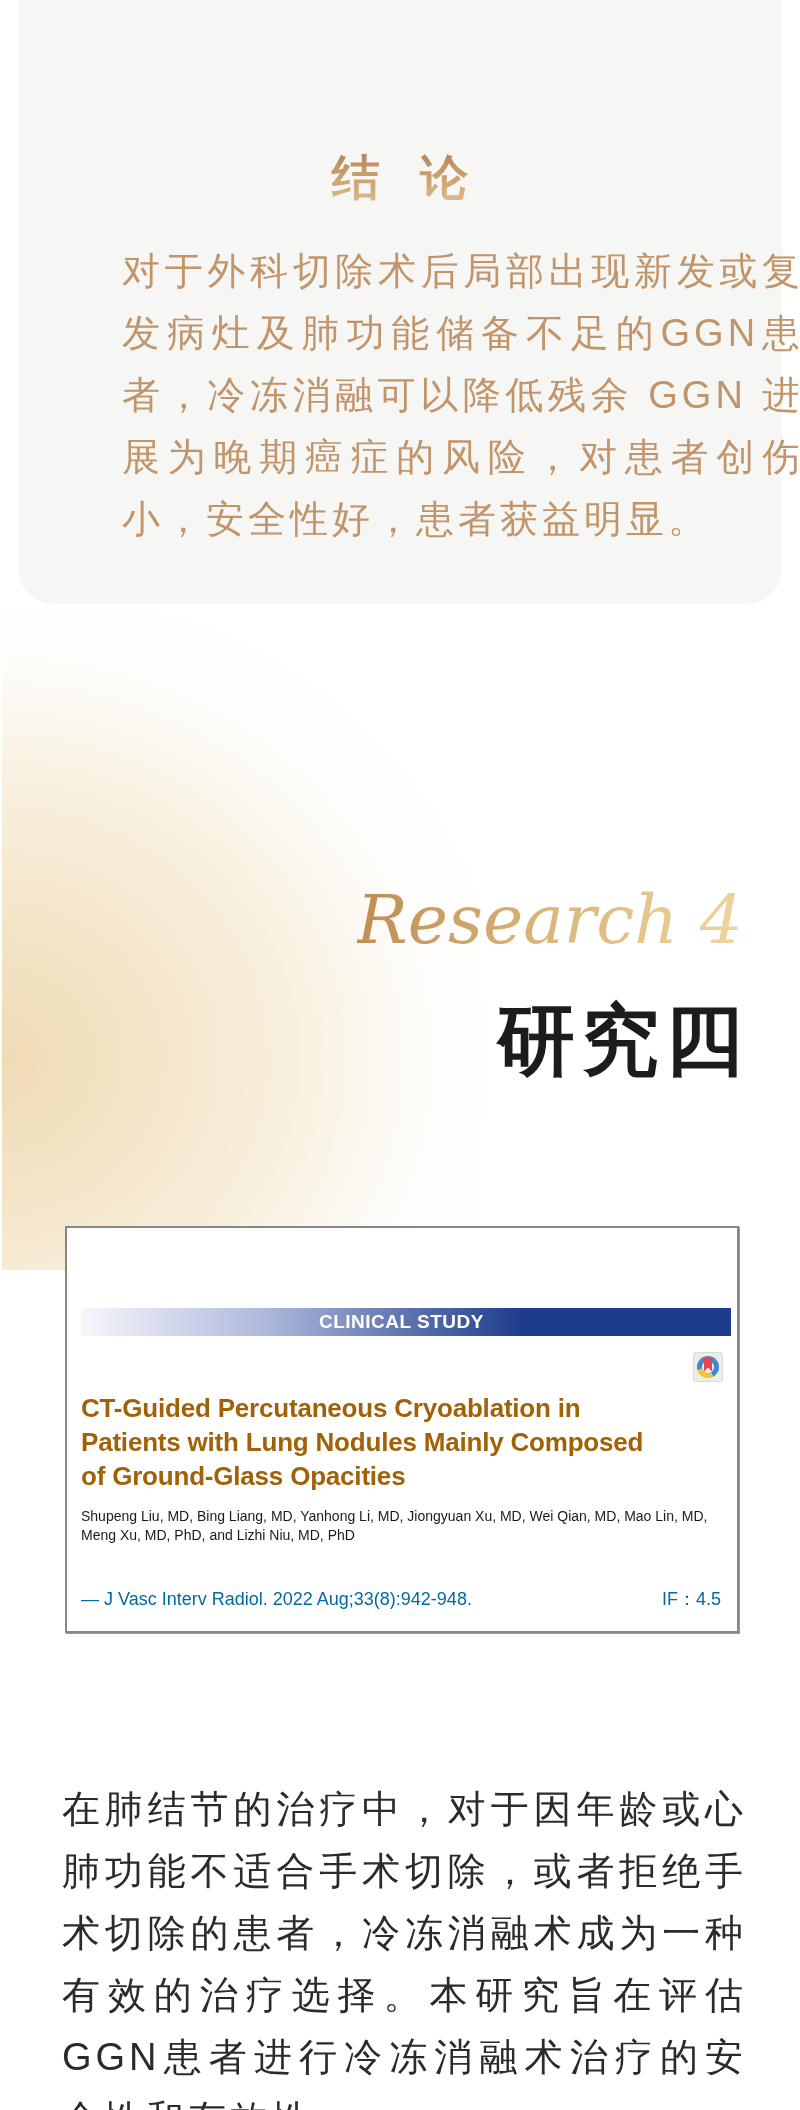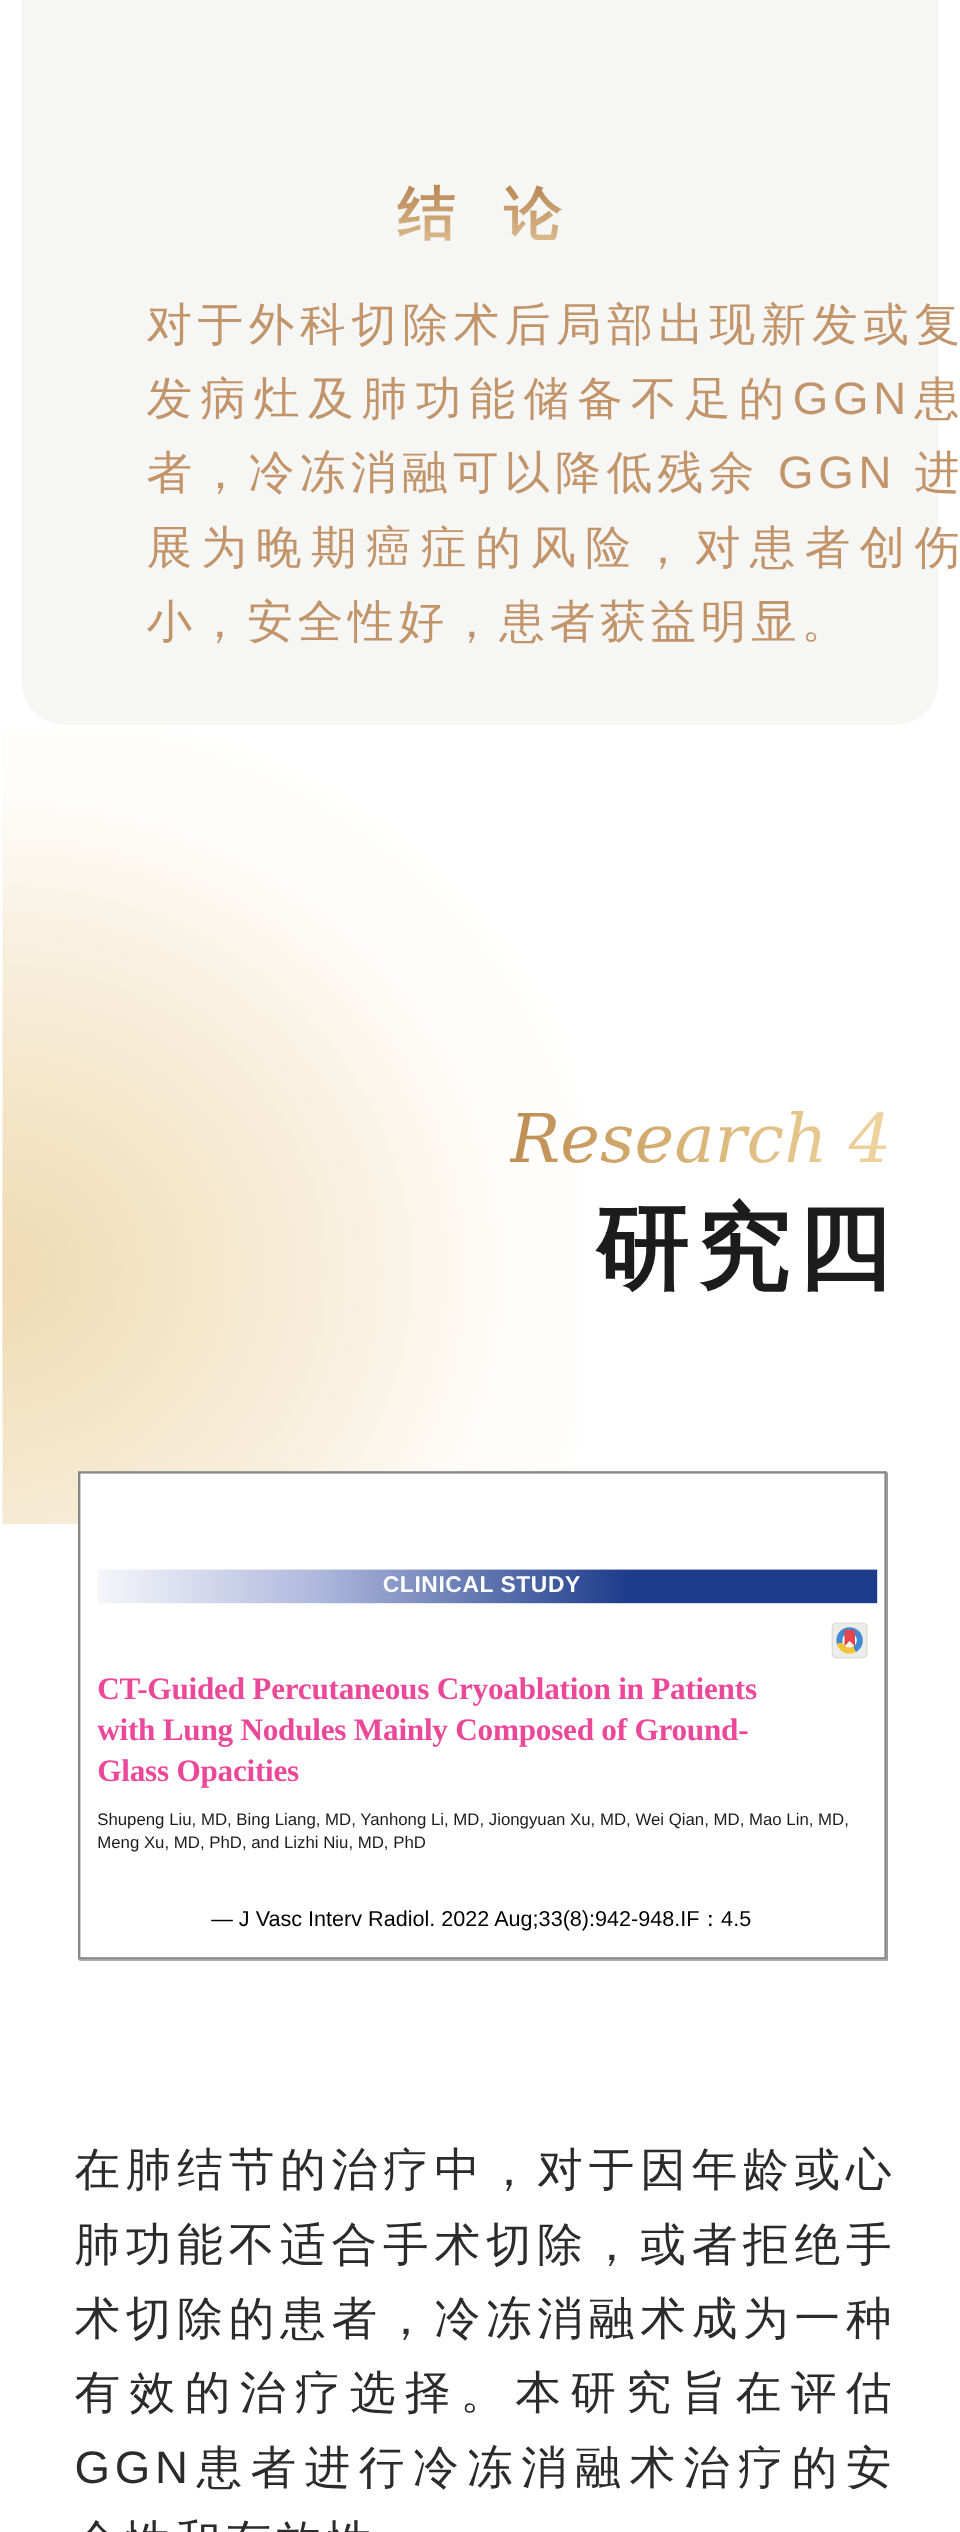--- a/index.html
+++ b/index.html
@@ -38,23 +38,23 @@
     background:radial-gradient(ellipse at 32% 68%,
       rgba(238,216,174,0.95) 0%,
       rgba(242,226,192,0.55) 42%,
       rgba(250,244,232,0.25) 62%,
       rgba(255,255,255,0) 78%);
     pointer-events:none;
   }
 
   
   .research-script {
-    position:absolute; right:55px; top:922px;
+    position:absolute; right:55px; top:886px;
     font-family:"DejaVu Serif","Liberation Serif",serif;
-    font-style:italic; font-size:56px; line-height:1; font-weight:500;
+    font-style:italic; font-size:68px; line-height:1; font-weight:500;
     background:linear-gradient(97deg, var(--script_grad_start,#BE8C52) 0%, #D9B578 48%, var(--script_grad_end,#F0D49F) 100%);
     -webkit-background-clip:text; background-clip:text;
     -webkit-text-fill-color:transparent; color:transparent;
     white-space:nowrap;
   }
   .research-cn {
     position:absolute; right:55px; top:1000px;
     font-family:"DejaVu Serif","Liberation Serif",serif;
     font-size:78px; line-height:1.02; font-weight:700;
     letter-spacing:6px; margin-right:-6px;
@@ -97,30 +97,30 @@
   .pm-mark {
     position:absolute; left:50%; top:6px; width:9px; height:14px;
     transform:translateX(-50%);
     background:#E2474B;
     clip-path:polygon(0 0,100% 0,100% 100%,50% 68%,0 100%);
     z-index:2;
   }
   .journal-title {
     position:absolute; left:14px; top:146px; width:585px;
     font-size:26px; font-weight:bold; line-height:34px;
-    color:#ec4899; letter-spacing:-0.2px;font-family:Liberation Serif, serif;
+    color:#a16207; letter-spacing:-0.2px;
   }
   .journal-authors {
     position:absolute; left:14px; top:250px; width:655px;
     font-size:14px; line-height:19px; color:#1b1b1b;margin-top:29px;
   }
   .journal-meta {
     position:absolute; left:14px; right:16px; bottom:20px;
-    display:flex; justify-content:center; align-items:baseline;
-    font-size:18px; color:#000000;
+    display:flex; justify-content:space-between; align-items:baseline;
+    font-size:18px; color:#0369a1;
   }
 
   
   .intro-paragraph {
     position:absolute; left:60px; width:685px; top:1740px;
     font-size:38px; line-height:62px; letter-spacing:4px;
     text-align:justify;
     color:var(--ink,#2B2B2B);
   }
 </style>

